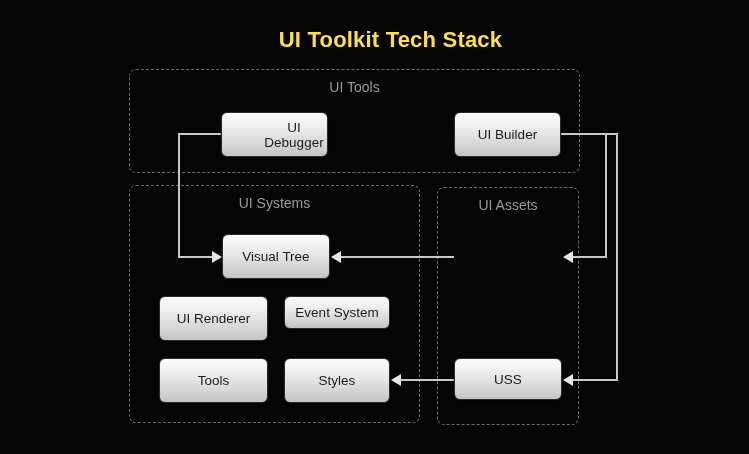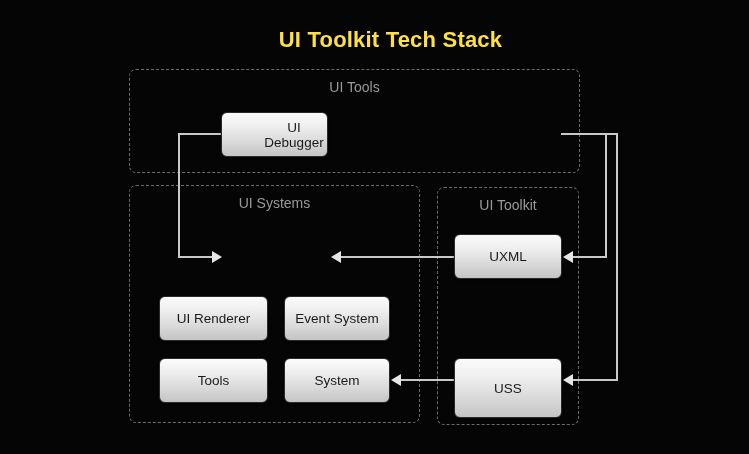--- a/index.html
+++ b/index.html
@@ -86,21 +86,21 @@
 
   <div class="group" style="left:129px; top:69px; width:451px; height:104px;">
     <div class="group-label">UI Tools</div>
   </div>
 
   <div class="group" style="left:129px; top:185px; width:291px; height:238px;">
     <div class="group-label">UI Systems</div>
   </div>
 
   <div class="group" style="left:437px; top:187px; width:142px; height:238px;">
-    <div class="group-label">UI Toolkit</div>
+    <div class="group-label">UI Assets</div>
   </div>
 
   <div class="edge h" style="left:178px; top:133px; width:44px;"></div>
   <div class="edge v" style="left:178px; top:133px; height:124px;"></div>
   <div class="edge h" style="left:178px; top:256px; width:37px;"></div>
   <div class="arrow right" style="left:212px; top:251px;"></div>
 
   <div class="edge h" style="left:341px; top:256px; width:113px;"></div>
   <div class="arrow left" style="left:331px; top:251px;"></div>
 
@@ -114,39 +114,42 @@
   <div class="edge h" style="left:573px; top:379px; width:45px;"></div>
   <div class="arrow left" style="left:563px; top:374px;"></div>
 
   <div class="edge h" style="left:401px; top:379px; width:53px;"></div>
   <div class="arrow left" style="left:391px; top:374px;"></div>
 
   <div class="node" style="left:221px; top:112px; width:107px; height:45px;padding-left:39px;">
     <span>UI Debugger</span>
   </div>
 
+  <div class="node" style="left:454px; top:112px; width:107px; height:45px;">
+    <span>UI Builder</span>
+  </div>
 
+  <div class="node" style="left:222px; top:234px; width:108px; height:45px;">
+    <span>Visual Tree</span>
+  </div>
 
   <div class="node" style="left:159px; top:296px; width:109px; height:45px;">
     <span>UI Renderer</span>
   </div>
 
-  <div class="node" style="left:284px; top:296px; width:106px; height:45px;">
+  <div class="node" style="left:284px; top:296px; width:106px; height:33px;">
     <span>Event System</span>
   </div>
 
   <div class="node" style="left:159px; top:358px; width:109px; height:45px;">
     <span>Tools</span>
   </div>
 
   <div class="node" style="left:284px; top:358px; width:106px; height:45px;">
-    <span>System</span>
+    <span>Styles</span>
   </div>
 
-  <div class="node" style="left:454px; top:234px; width:108px; height:45px;">
-    <span>UXML</span>
-  </div>
 
-  <div class="node" style="left:454px; top:358px; width:108px; height:60px;">
+  <div class="node" style="left:454px; top:358px; width:108px; height:42px;">
     <span>USS</span>
   </div>
 
 </div>
 
 </body></html>

